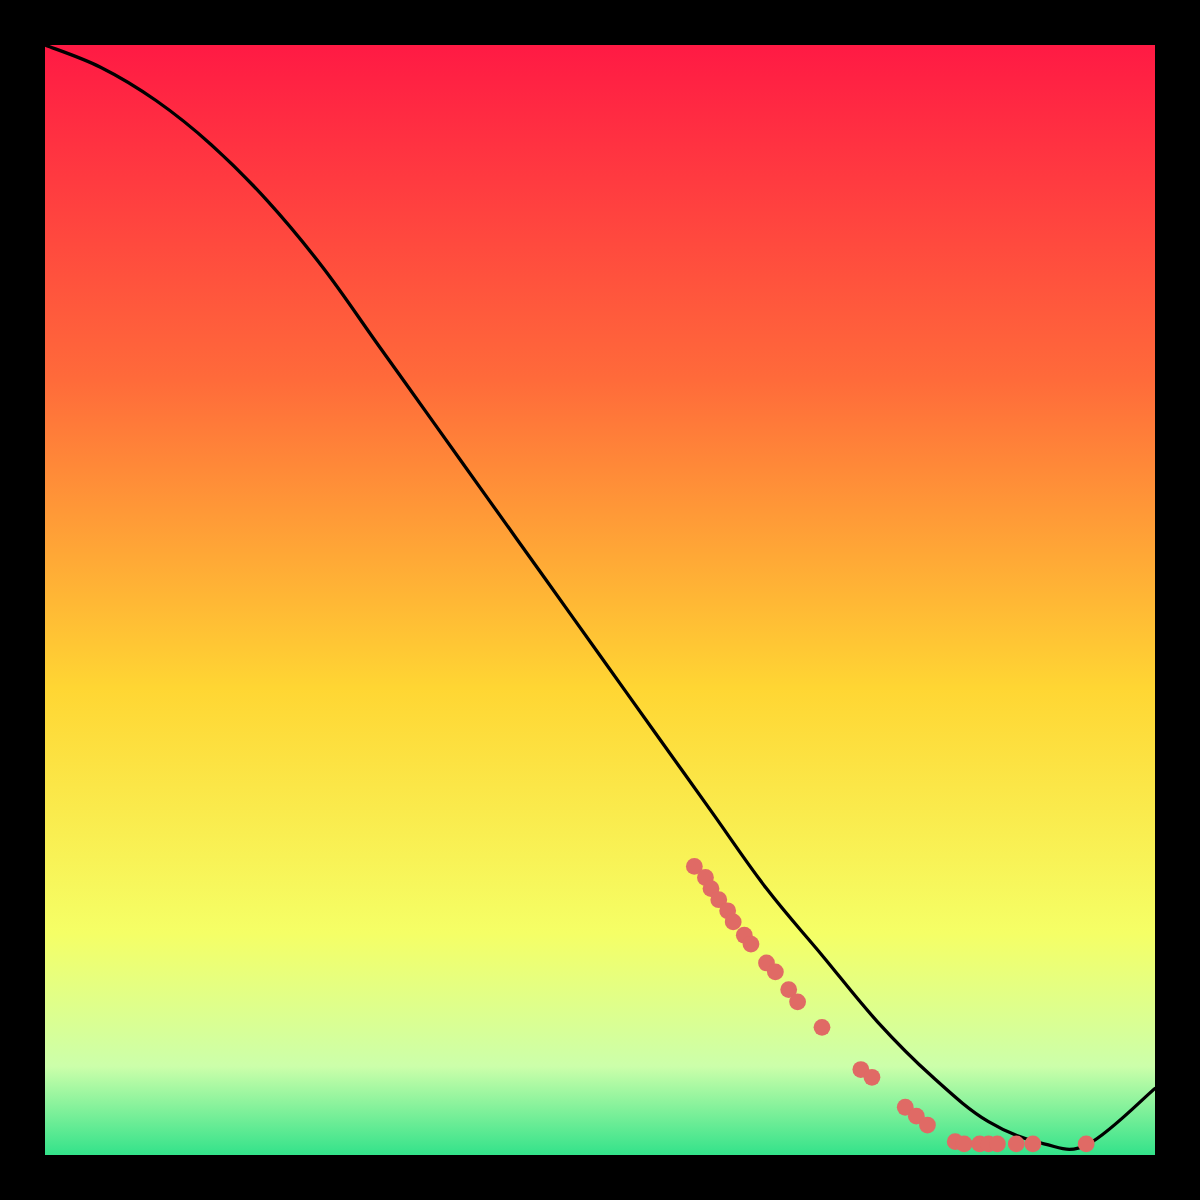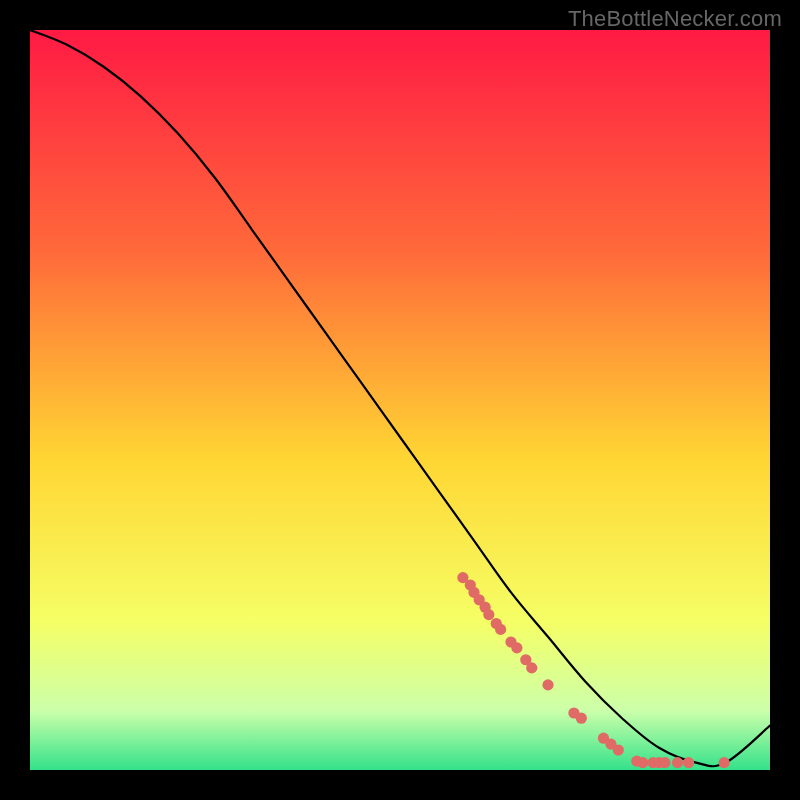--- a/index.html
+++ b/index.html
@@ -21,21 +21,20 @@
     left: 30px;
     width: 740px;
     height: 740px;
   }
   svg { display: block; }
 </style>
 </head>
 <body>
 
 <div class="container">
-  <div class="watermark">TheBottleNecker.com</div>
   <div class="plot-wrap">
     <svg id="plot-svg" width="740" height="740" viewBox="0 0 740 740">
         <defs>
           <linearGradient id="bg-grad" x1="0" y1="0" x2="0" y2="1">
             <stop offset="0%" stop-color="#ff1a44"></stop>
             <stop offset="30%" stop-color="#ff6a3a"></stop>
             <stop offset="57.99999999999999%" stop-color="#ffd633"></stop>
             <stop offset="80%" stop-color="#f5ff66"></stop>
             <stop offset="92%" stop-color="#ccffaa"></stop>
             <stop offset="100%" stop-color="#33e28a"></stop>

